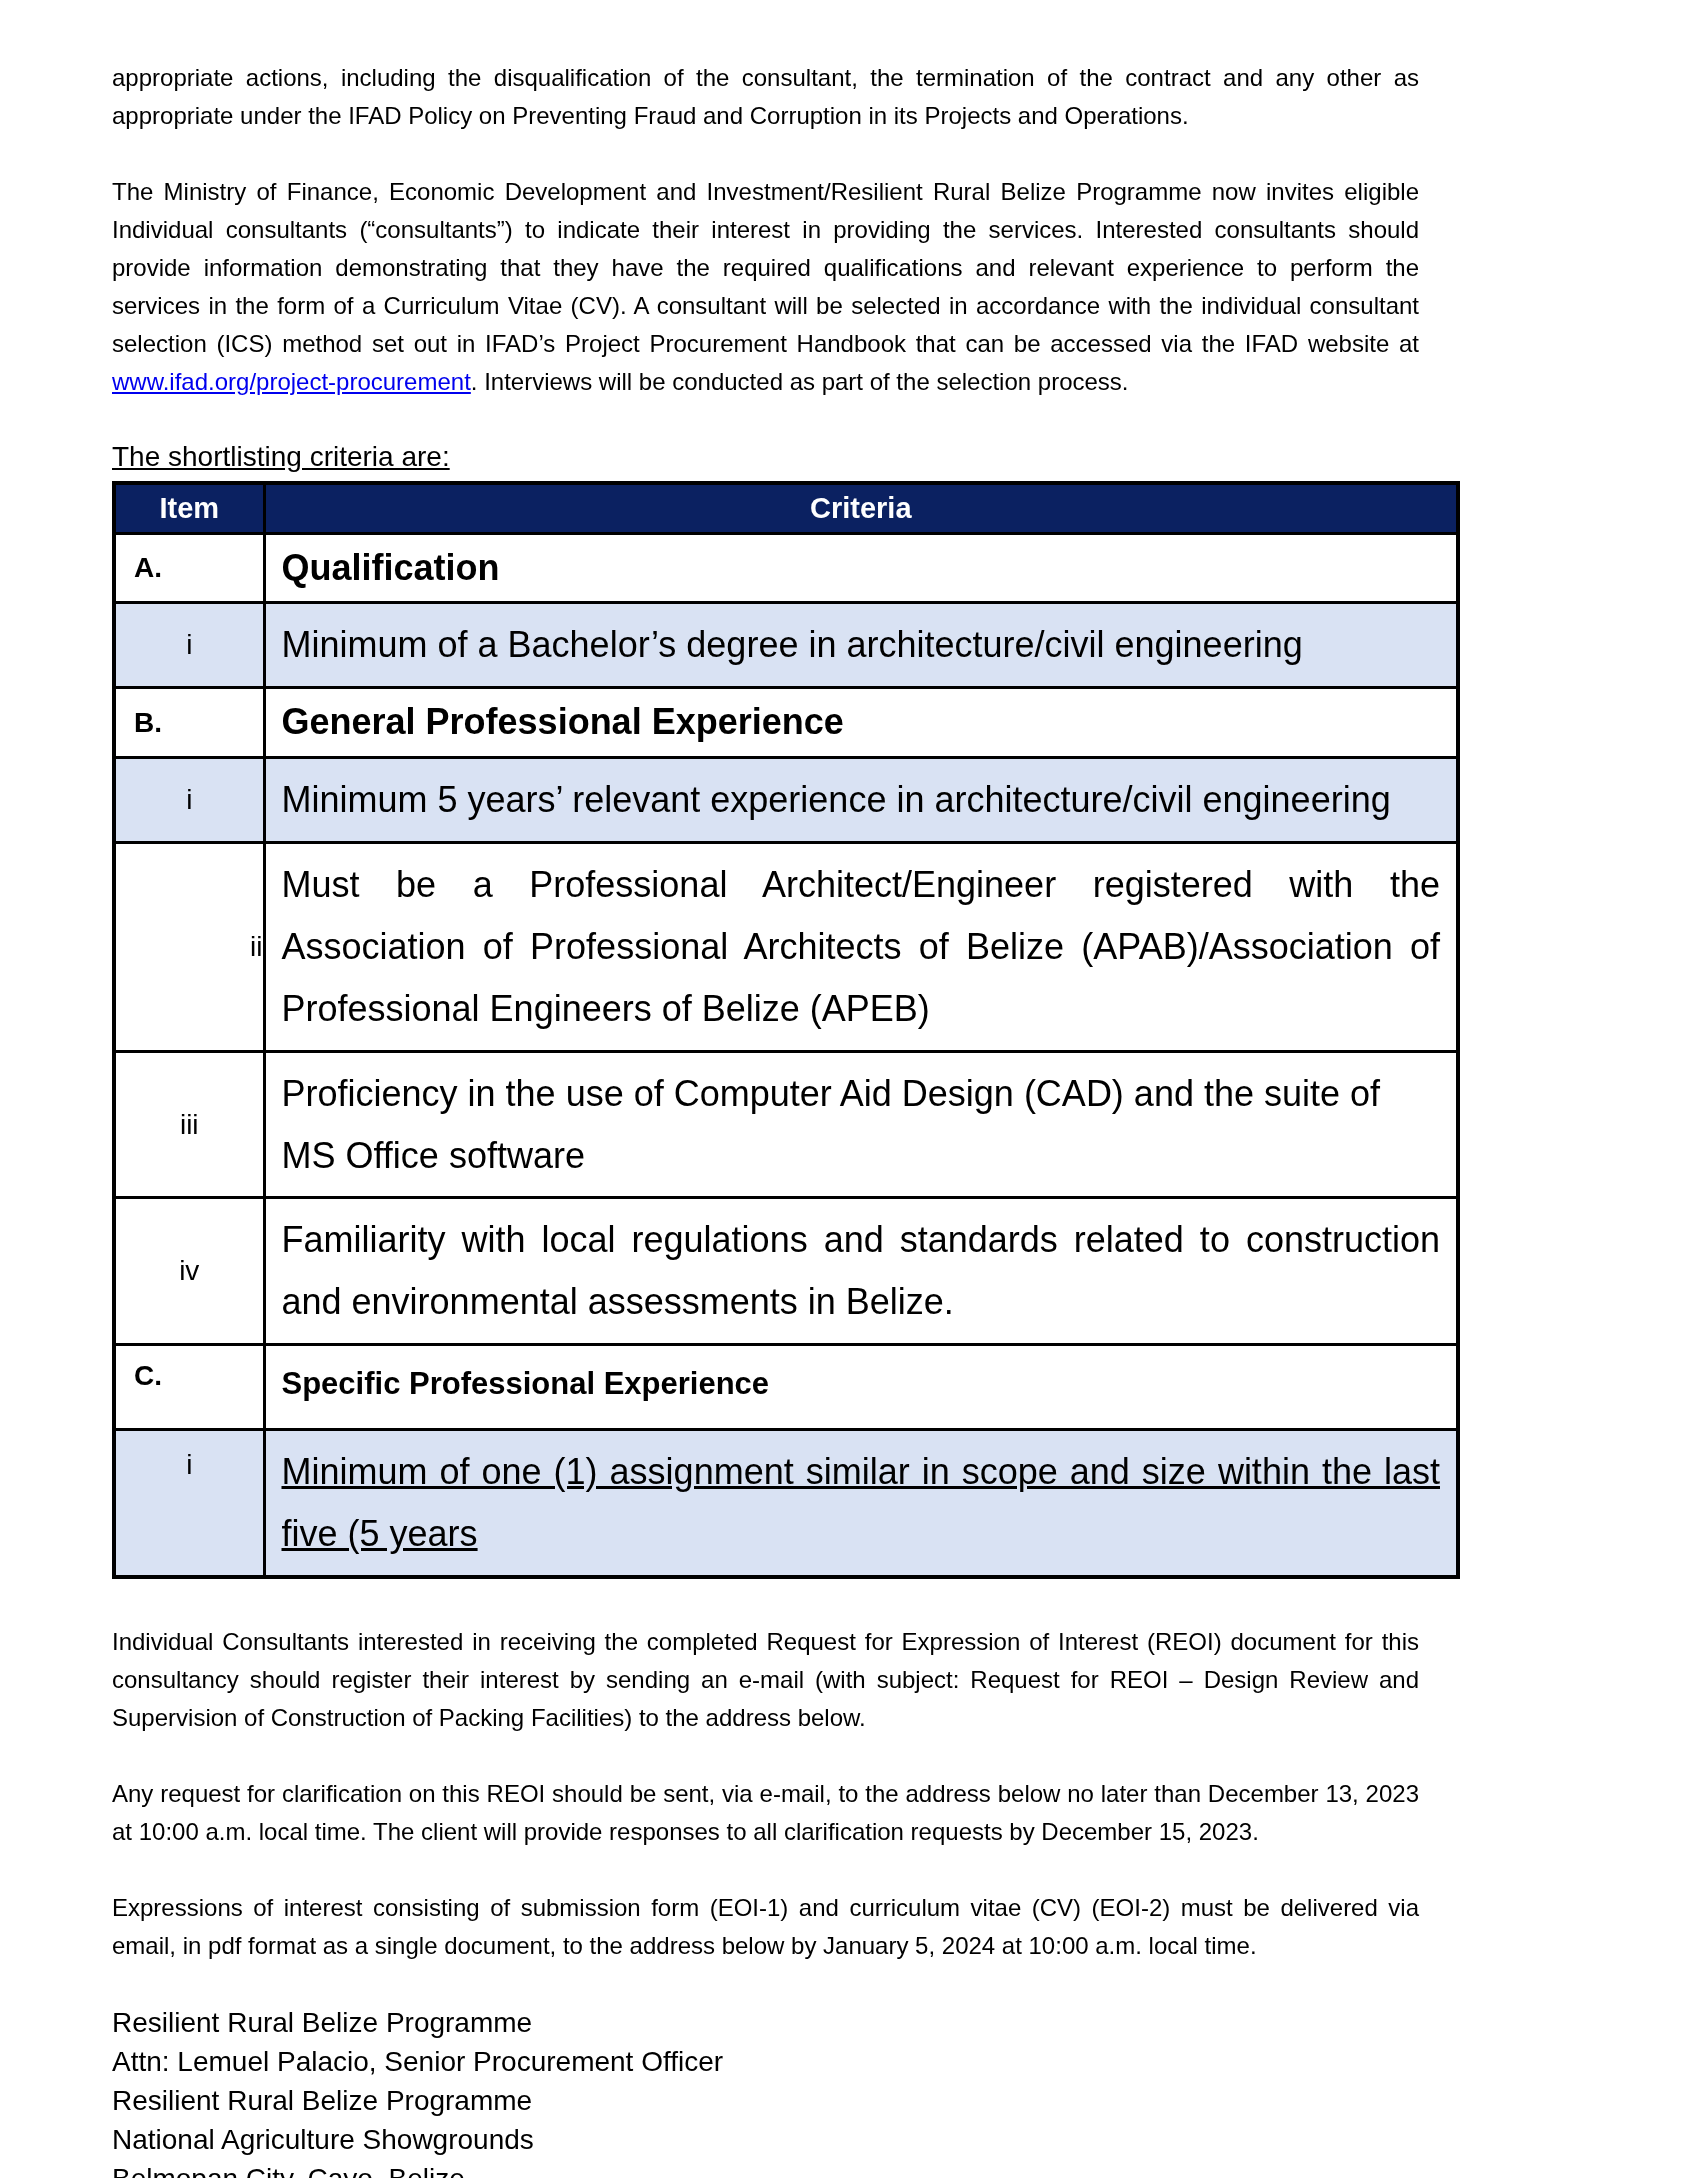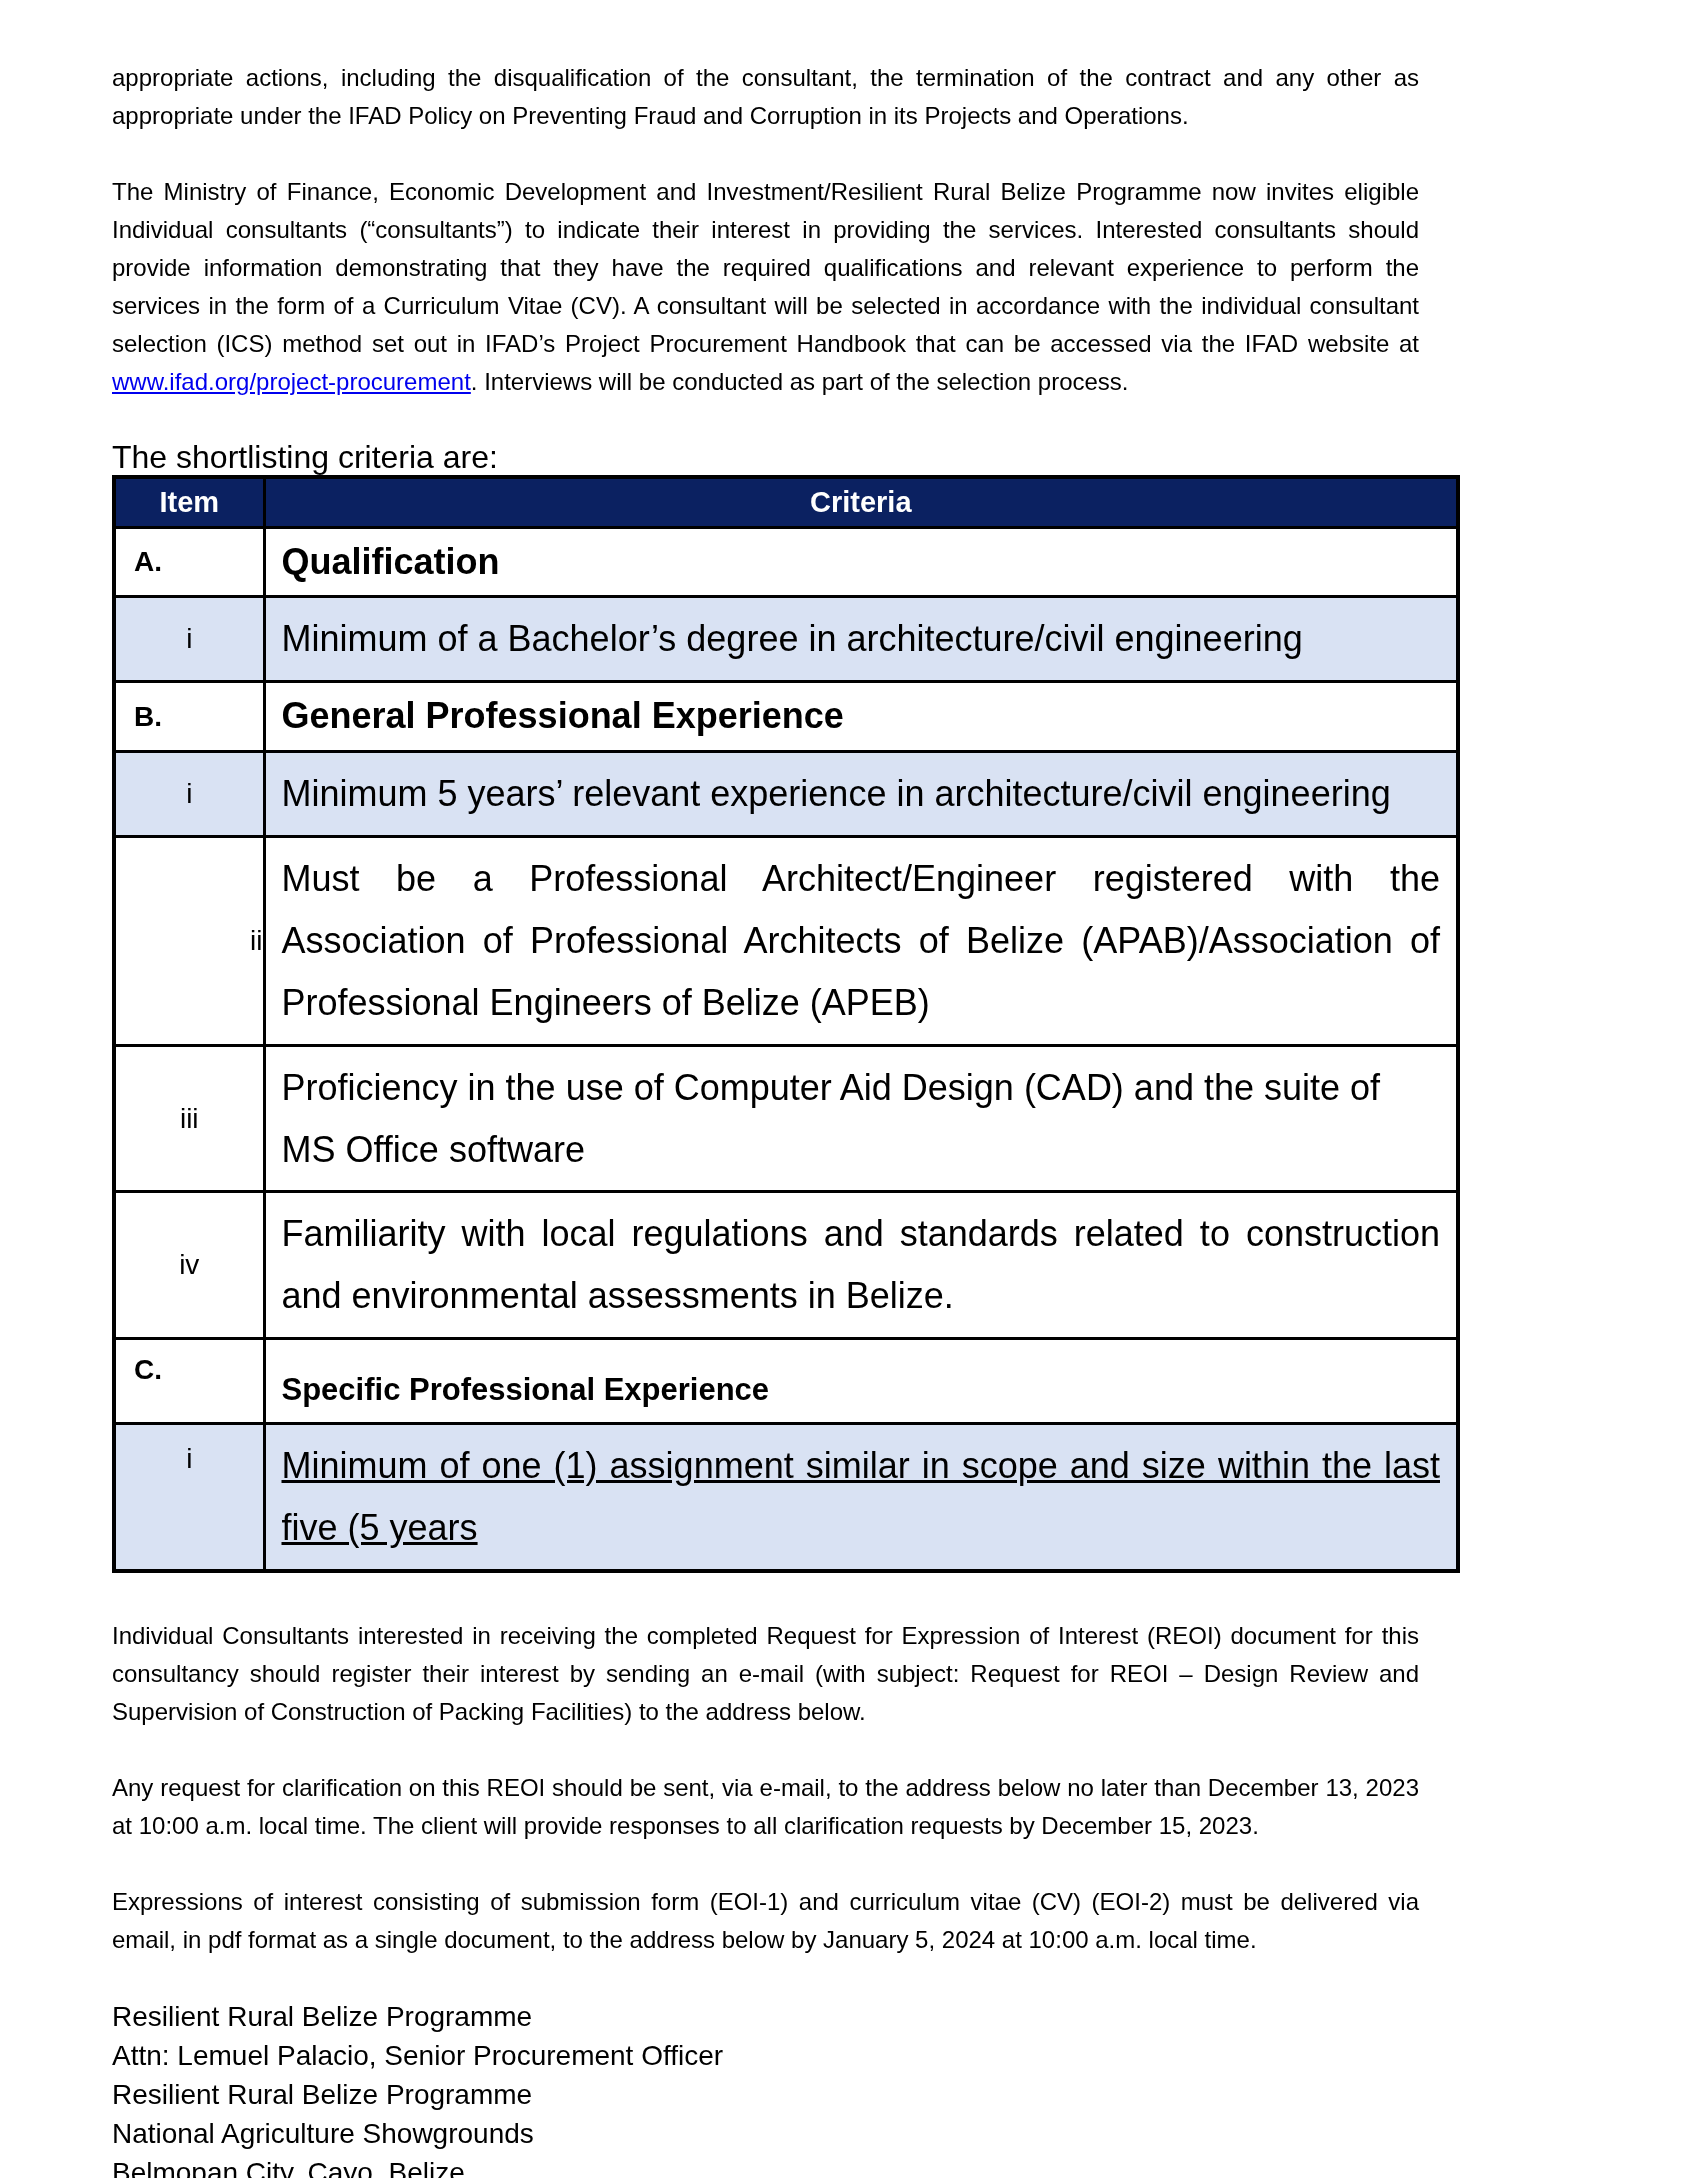--- a/index.html
+++ b/index.html
@@ -14,23 +14,25 @@
   }
   .para {
     width:1307px;
     font-size:24px;
     line-height:38px;
     text-align:justify;
     margin-bottom:38px;
   }
   .intro-line {
     width:1307px;
-    font-size:32px;
+    font-size:28px;
     line-height:36px;
     text-align:left;
+    margin-bottom:6px;
+    text-decoration:underline;
   }
   a.doc-link, .doc-link {
     color:#0000EE;
     text-decoration:underline;
     cursor:pointer;
   }
   
   table.criteria-table {
     width:1348px;
     border-collapse:collapse;
@@ -70,21 +72,21 @@
   tr.row-a td  { height:61px; }
   tr.row-ai td { height:69px; }
   tr.row-b td  { height:63px; }
   tr.row-bi td { height:69px; }
   tr.row-bii td { height:184px;text-align:right; }
   tr.row-bii td.criteria-cell, tr.row-biv td.criteria-cell, tr.row-ci td.criteria-cell { text-align:justify; }
   tr.row-biii td { height:77px; }
   tr.row-biv td { height:115px; }
   tr.row-c td { height:85px; }
   tr.row-c td.item-cell { vertical-align:top; padding-top:14px; }
-  tr.row-c td.criteria-cell { vertical-align:bottom; padding-bottom:12px; font-size:31px; }
+  tr.row-c td.criteria-cell { vertical-align:bottom; padding-bottom:24px; font-size:31px; }
   tr.row-ci td { height:95px; }
   tr.row-ci td.criteria-cell { vertical-align:bottom; padding-bottom:10px;text-decoration:underline; }
   tr.row-ci td.item-cell { vertical-align:top; padding-top:18px; }
   
   .address-block {
     font-size:28px;
     line-height:39px;
   }
 </style>
 </head>

